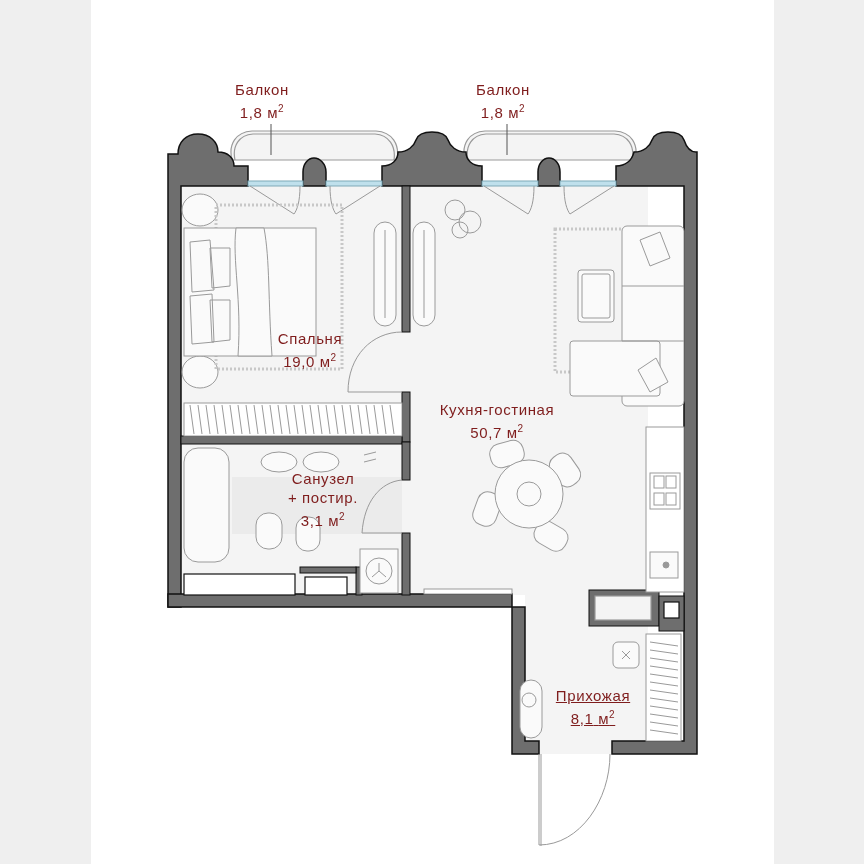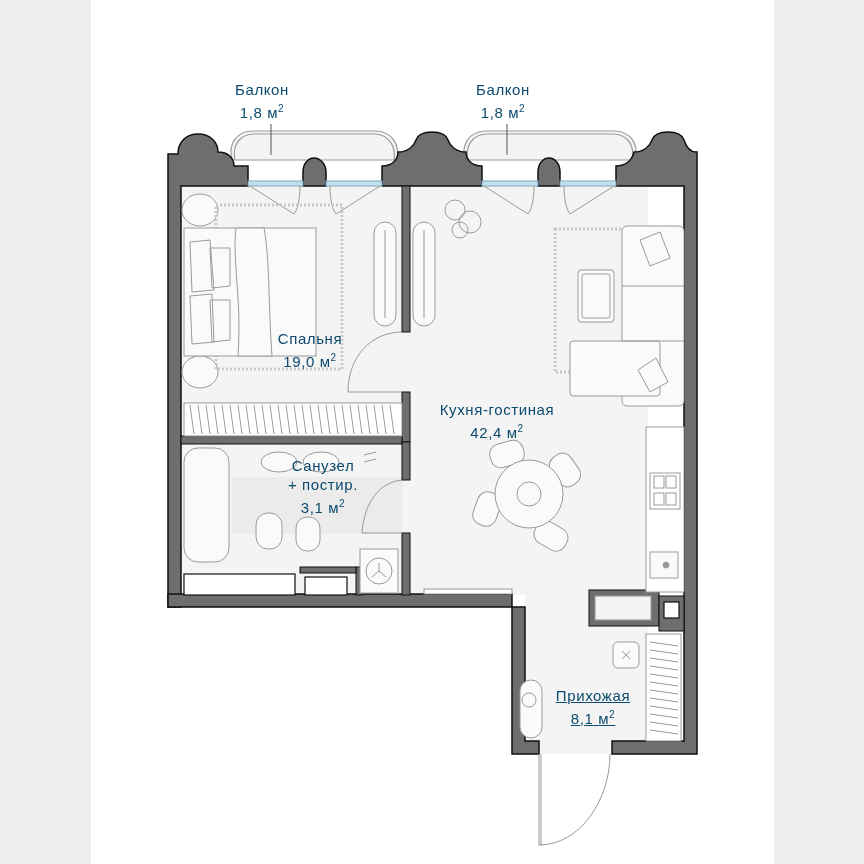--- a/index.html
+++ b/index.html
@@ -8,21 +8,21 @@
     background: #efefef;
     font-family: "Liberation Sans", "DejaVu Sans", sans-serif;
     position: relative;
   }
   .sheet {
     position: absolute; left: 91px; top: 0; width: 683px; height: 864px;
     background: #ffffff;
   }
   svg.plan { position: absolute; left: 0; top: 0; width: 864px; height: 864px; }
   .lbl {
-    position: absolute; text-align: center; color: #0c4a6e;
+    position: absolute; text-align: center; color: #7f1d1d;
     font-family: "Liberation Sans", "DejaVu Sans", sans-serif;
     font-size: 15px; line-height: 19px; letter-spacing: 0.6px;
     transform: translateX(-50%);
     white-space: nowrap;
   }
   .lbl sup { font-size: 10px; vertical-align: 6px; }
   .lbl .line { display: block; }
 </style>
 </head>
 <body>
@@ -193,23 +193,23 @@
 <div class="lbl" style="left:503px; top:80px;">
   <span class="line">Балкон</span>
   <span class="line"><span>1,8</span> <span>м</span><sup>2</sup></span>
 </div>
 <div class="lbl" style="left:310px; top:297px;margin-top:32px;">
   <span class="line">Спальня</span>
   <span class="line"><span>19,0</span> <span>м</span><sup>2</sup></span>
 </div>
 <div class="lbl" style="left:497px; top:400px;">
   <span class="line">Кухня-гостиная</span>
-  <span class="line"><span>42,4</span> <span>м</span><sup>2</sup></span>
-</div>
-<div class="lbl" style="left:323px; top:456px;">
+  <span class="line"><span>50,7</span> <span>м</span><sup>2</sup></span>
+</div>
+<div class="lbl" style="left:323px; top:469px;">
   <span class="line">Санузел</span>
   <span class="line">+ постир.</span>
   <span class="line"><span>3,1</span> <span>м</span><sup>2</sup></span>
 </div>
 <div class="lbl" style="left:593px; top:686px;text-decoration:underline;">
   <span class="line">Прихожая</span>
   <span class="line"><span>8,1</span> <span>м</span><sup>2</sup></span>
 </div>
 
 </body></html>

